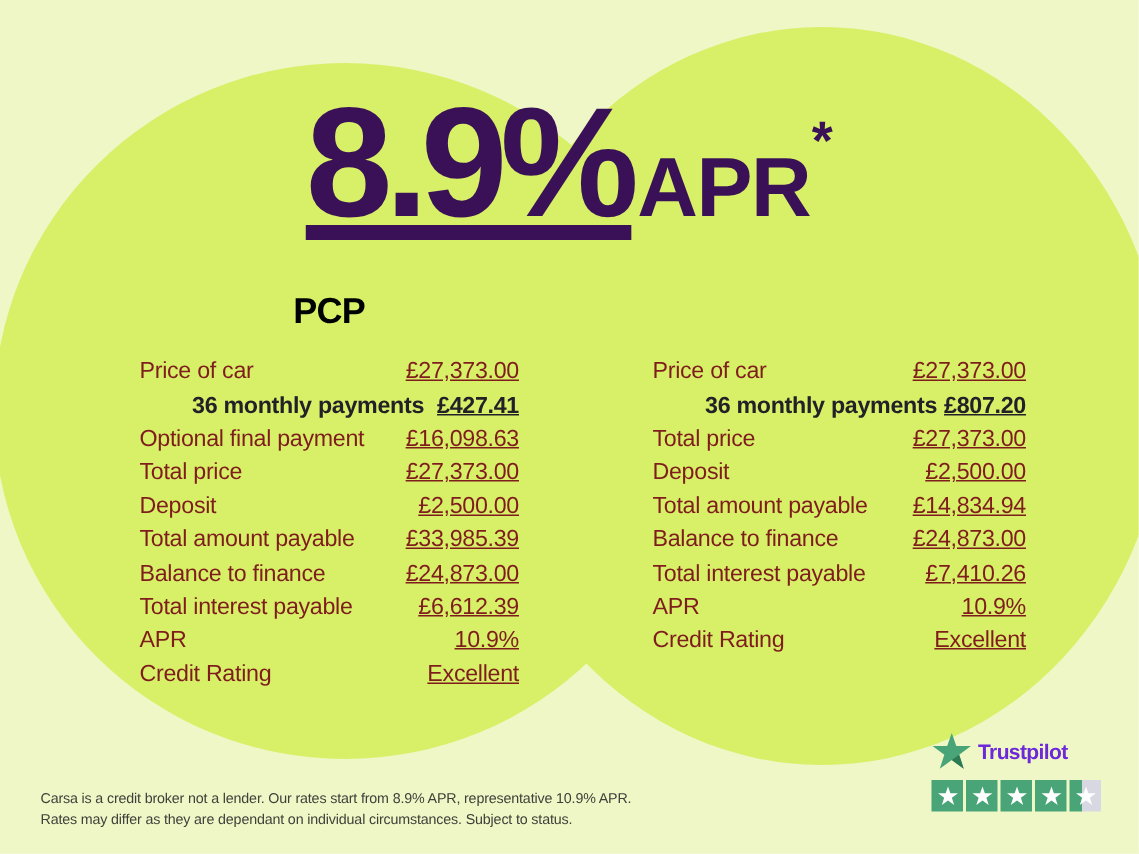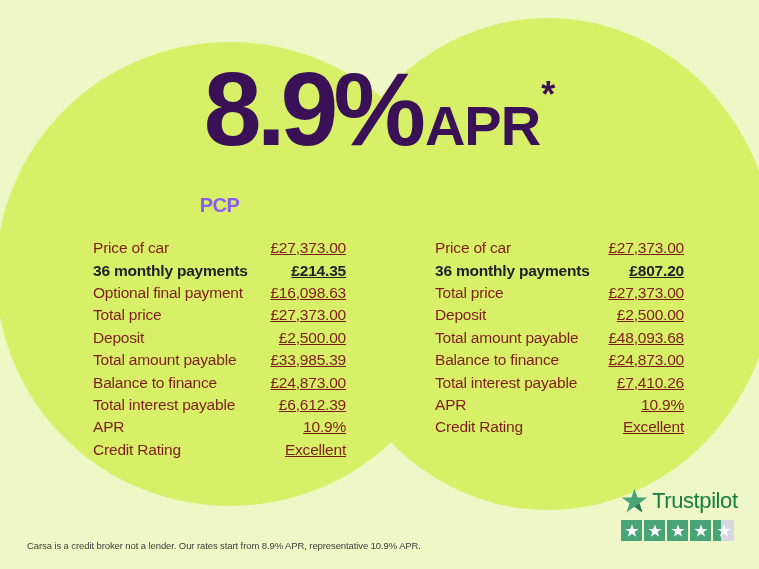--- a/index.html
+++ b/index.html
@@ -16,58 +16,58 @@
     position:absolute; top:24px; left:0; right:0;
     text-align:center;
     font-size:27px; font-weight:800; letter-spacing:-0.5px;
     color:#3A1157;
   }
   .rate-line {
     position:absolute; top:60px; left:0; right:0;
     display:flex; justify-content:center; align-items:baseline;
     color:#3A1157;
   }
-  .rate-big   { font-size:104px; font-weight:800; letter-spacing:-5px; line-height:0.95; }
+  .rate-big   { font-size:104px; font-weight:800; letter-spacing:-5px; line-height:0.95;text-decoration:underline; }
   .rate-apr   { font-size:56px;  font-weight:800; letter-spacing:-1px; margin-left:4px; }
   .rate-star  { font-size:36px;  font-weight:800; position:relative; top:-38px; margin-left:1px; }
 
   .col-title {
     position:absolute; text-align:center;
-    font-size:20px; font-weight:800; letter-spacing:-0.5px;
-    color:#8b5cf6;
+    font-size:24px; font-weight:800; letter-spacing:-0.5px;
+    color:#000000;
   }
   #pcp-title { left:93px;  top:194px; width:253px; }
   #hp-title  { left:435px; top:194px; width:249px; }
 
   .fin-table { position:absolute; }
   #pcp-table { left:93px;  top:237px; width:253px; }
   #hp-table  { left:435px; top:237px; width:249px; }
   .row {
     display:flex; justify-content:space-between; align-items:center;
     height:22.4px;
     font-size:15.5px; letter-spacing:-0.2px;
     color:#7f1d1d;
   }
   .row .lbl { white-space:nowrap; }
   .row .val { white-space:nowrap; text-align:right;text-decoration:underline; }
-  .row.bold { font-weight:700; color:#232027; }
+  .row.bold { font-weight:700; color:#232027;margin-left:35px; }
 
   .disclaimer {
-    position:absolute; left:27px; top:539px; width:430px;
+    position:absolute; left:27px; top:526px; width:430px;
     font-size:9.5px; line-height:13.5px; letter-spacing:-0.1px;
     color:#40403A;
   }
 
   .tp-logo {
     position:absolute; left:621px; top:488px;
     display:flex; align-items:center; gap:4px;
   }
   .tp-wordmark {
-    font-size:22px; font-weight:400; letter-spacing:-0.4px;
-    color:#15803d;
+    font-size:14px; font-weight:700; letter-spacing:-0.4px;
+    color:#6d28d9;
   }
   .tp-stars {
     position:absolute; left:621px; top:520px;
     display:flex; gap:2px;
   }
   .tp-box {
     width:21px; height:21px;
     background:#49A578;
     display:flex; align-items:center; justify-content:center;
   }
@@ -95,21 +95,21 @@
 
   <div id="pcp-title" class="col-title">PCP</div>
 
   <div id="pcp-table" class="fin-table">
     <div class="row">
       <span class="lbl">Price of car</span>
       <span class="val">£27,373.00</span>
     </div>
     <div class="row bold">
       <span class="lbl">36 monthly payments</span>
-      <span class="val">£214.35</span>
+      <span class="val">£427.41</span>
     </div>
     <div class="row">
       <span class="lbl">Optional final payment</span>
       <span class="val">£16,098.63</span>
     </div>
     <div class="row">
       <span class="lbl">Total price</span>
       <span class="val">£27,373.00</span>
     </div>
     <div class="row">
@@ -150,21 +150,21 @@
     <div class="row">
       <span class="lbl">Total price</span>
       <span class="val">£27,373.00</span>
     </div>
     <div class="row">
       <span class="lbl">Deposit</span>
       <span class="val">£2,500.00</span>
     </div>
     <div class="row">
       <span class="lbl">Total amount payable</span>
-      <span class="val">£48,093.68</span>
+      <span class="val">£14,834.94</span>
     </div>
     <div class="row">
       <span class="lbl">Balance to finance</span>
       <span class="val">£24,873.00</span>
     </div>
     <div class="row">
       <span class="lbl">Total interest payable</span>
       <span class="val">£7,410.26</span>
     </div>
     <div class="row">
@@ -172,20 +172,21 @@
       <span class="val">10.9%</span>
     </div>
     <div class="row">
       <span class="lbl">Credit Rating</span>
       <span class="val">Excellent</span>
     </div>
   </div>
 
   <div class="disclaimer">
     <div>Carsa is a credit broker not a lender. Our rates start from 8.9% APR, representative 10.9% APR.</div>
+    <div>Rates may differ as they are dependant on individual circumstances. Subject to status.</div>
   </div>
 
   <div class="tp-logo">
     <svg width="27" height="26" viewBox="0 0 24 23" aria-hidden="true">
       <polygon points="12,0.5 14.7,8.3 23.4,8.3 16.4,13.4 19.1,21.7 12,16.6 4.9,21.7 7.6,13.4 0.6,8.3 9.3,8.3" fill="#49A578"></polygon>
       <polygon points="12,16.6 16.4,13.4 19.1,21.7" fill="#2D7A55"></polygon>
     </svg>
     <span class="tp-wordmark">Trustpilot</span>
   </div>
 

